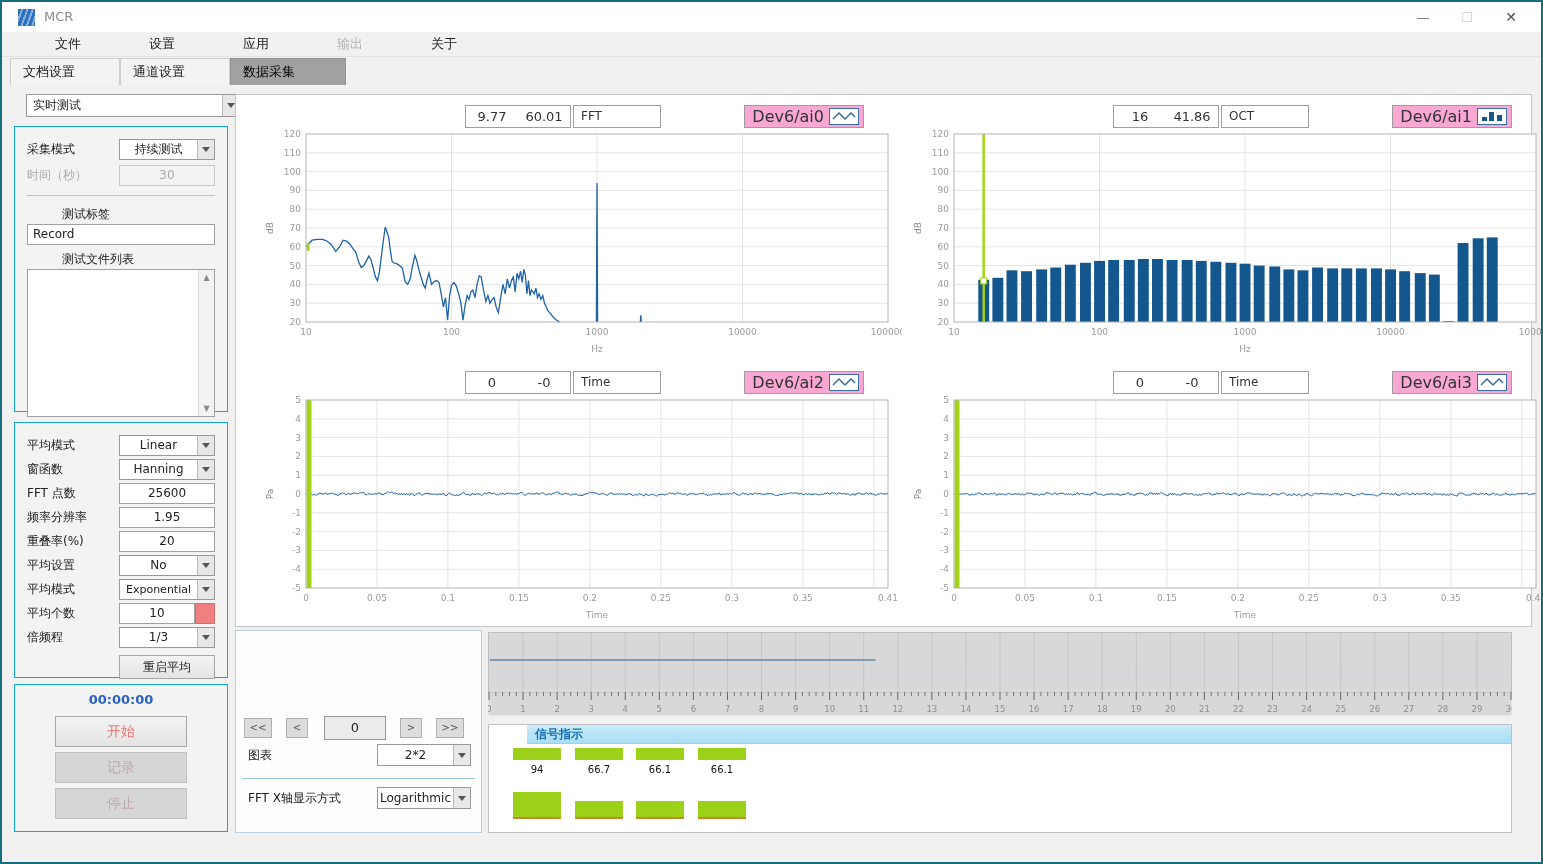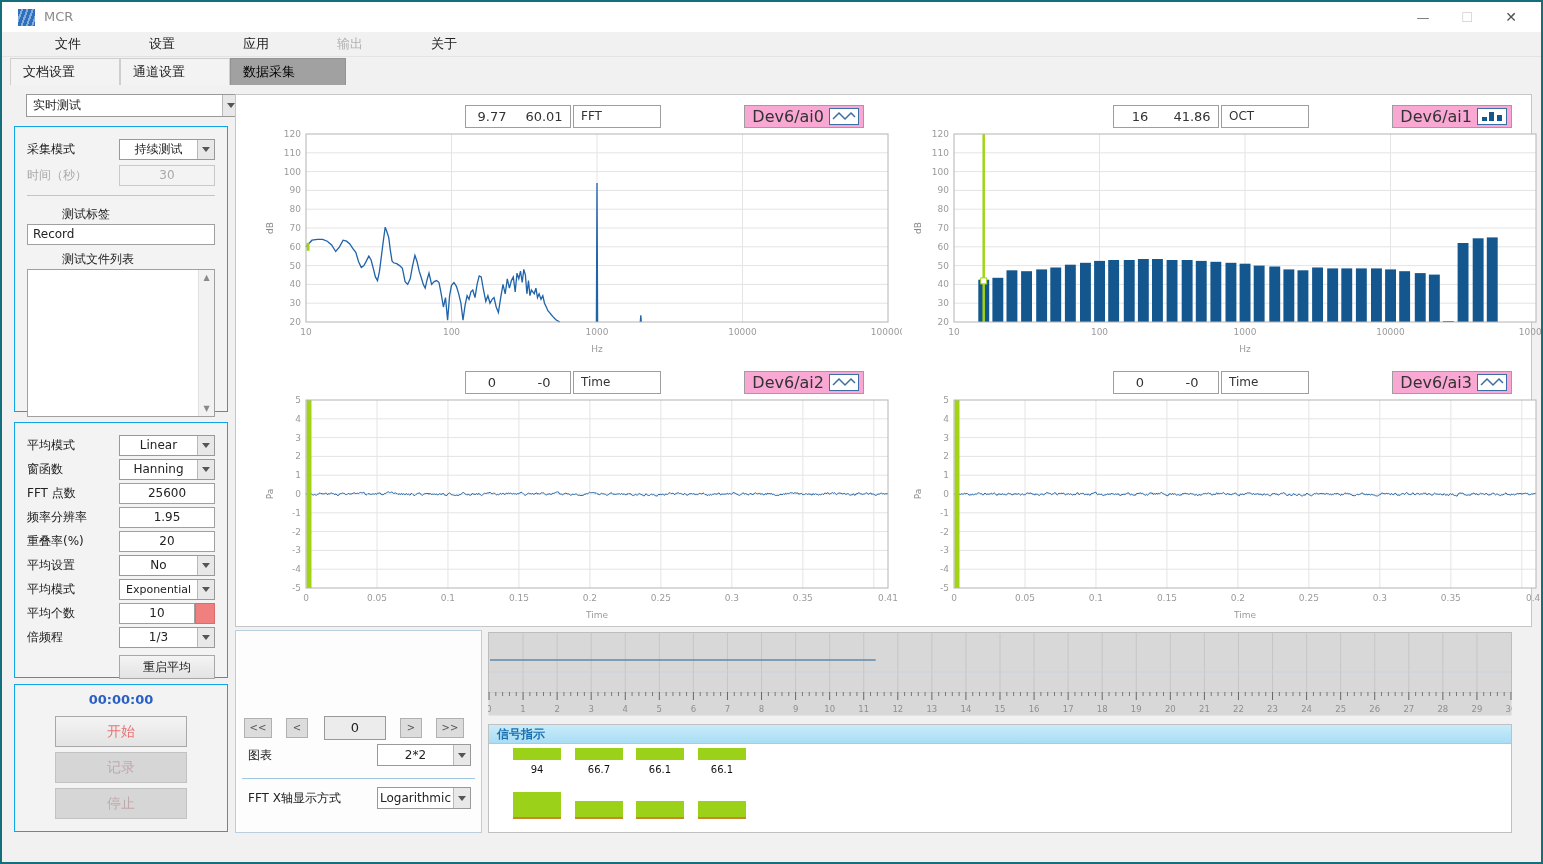--- a/index.html
+++ b/index.html
@@ -81,21 +81,21 @@
   .blrow { position:absolute; left:12px; right:10px; display:flex; align-items:center; }
   .blrow .lab { font-size:12px; }
   .blrow .combo { margin-left:auto; width:94px; height:22px; }
   .r-layout { top:113px; }
   .r-fftaxis { top:156px; }
   .blsep { position:absolute; left:6px; right:6px; top:147px; border-top:1px solid #9fc7e0; }
   
   .timeline { position:absolute; left:486px; top:630px; width:1024px; height:86px; }
   
   .signal { position:absolute; left:486px; top:722px; width:1024px; height:109px; background:#fff; border:1px solid #c0c0c0; }
-  .sighead { height:19px; background:linear-gradient(#c9ecfa,#a9ddf4); border-bottom:1px solid #9fcfe6; color:#1a6fae; font-weight:bold; font-size:12px; line-height:18px; padding-left:8px; }
+  .sighead { height:19px; background:linear-gradient(#c9ecfa,#a9ddf4); border-bottom:1px solid #9fcfe6; color:#1a6fae; font-weight:bold; font-size:12px; line-height:18px; padding-left:8px;margin-left:38px; }
   .sigbody { position:relative; height:88px; }
   .chan { position:absolute; top:0; width:48px; height:88px; }
   .meter1 { position:absolute; left:0; top:4px; width:48px; height:12px; background:#9bd118; }
   .chval { position:absolute; left:0; top:20px; width:48px; text-align:center; font-size:10px; color:#111; }
   .meter2 { position:absolute; left:0; bottom:13px; width:48px; background:#9bd118; border-bottom:2px solid #c8872c; }
 </style>
 </head>
 <body>
 
 <div class="titlebar">

